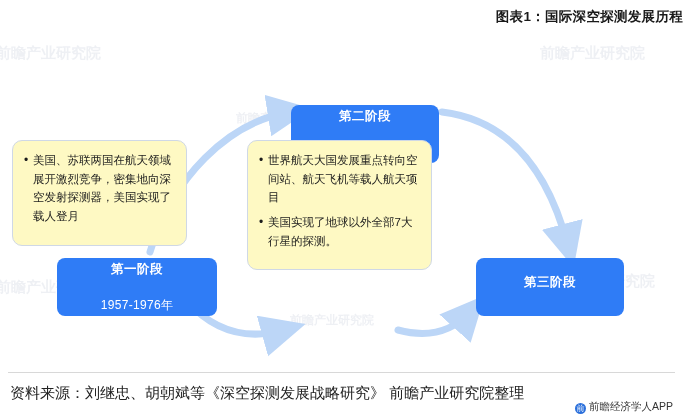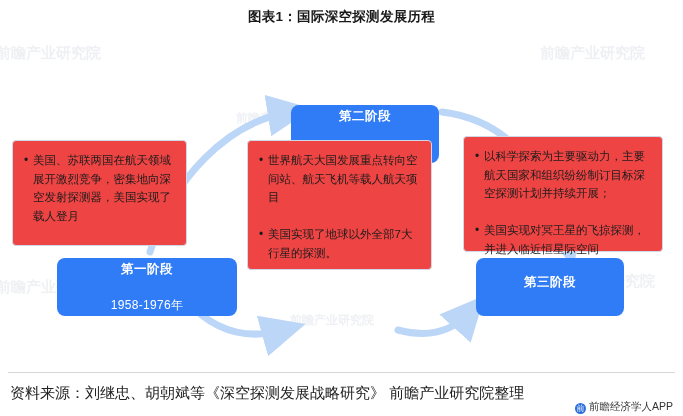--- a/index.html
+++ b/index.html
@@ -19,21 +19,21 @@
     left: 0; top: 0;
     width: 683px;
     height: 416px;
   }
   
   .title {
     position: absolute;
     left: 0;
     top: 8px;
     width: 683px;
-    text-align: center;
+    text-align: right;
     font-size: 13.5px;
     font-weight: bold;
     color: #1a1a1a;
     letter-spacing: 0.3px;
   }
   
   .footer-rule {
     position: absolute;
     left: 8px;
     top: 372px;
@@ -84,36 +84,36 @@
   
   .arrows {
     position: absolute;
     left: 0; top: 0;
     width: 683px; height: 416px;
     pointer-events: none;
   }
   
   .text-card {
     position: absolute;
-    background: #ef4444;
+    background: #fef9c3;
     border: 1px solid #cfd8e6;
-    border-radius: 4px;
+    border-radius: 10px;
     box-sizing: border-box;
     padding: 10px 11px;
   }
   .text-card p {
     margin: 0;
     font-size: 11.5px;
     line-height: 1.62;
     color: #1c1c1c;
     text-indent: 0;
     padding-left: 9px;
     position: relative;
   }
-  .text-card p + p { margin-top: 18px; }
+  .text-card p + p { margin-top: 6px; }
   .text-card p::before {
     content: "•";
     position: absolute;
     left: 0;
     top: 0;
     font-size: 12px;
     color: #1c1c1c;
   }
   .stage-card {
     position: absolute;
@@ -134,21 +134,21 @@
     letter-spacing: 0.5px;
     margin-bottom: 9px;
   }
   .stage-card .stage-years {
     font-size: 12px;
     letter-spacing: 0.3px;
   }
 
   
   #card-text-1 { left: 12px;  top: 140px; width: 175px; height: 106px; }
-  #card-stage-1 { left: 57px; top: 258px; width: 180px; height: 58px; }
+  #card-stage-1 { left: 57px; top: 258px; width: 160px; height: 58px; }
 
   #card-text-2 { left: 247px; top: 140px; width: 185px; height: 130px; }
   #card-stage-2 { left: 291px; top: 105px; width: 148px; height: 58px; }
 
   #card-text-3 { left: 463px; top: 136px; width: 200px; height: 116px; }
   #card-stage-3 { left: 476px; top: 258px; width: 148px; height: 58px; align-items: center; }
 </style>
 </head>
 <body>
 
@@ -177,36 +177,32 @@
     <path d="M186,300 C214,332 248,340 284,330" fill="none" stroke="#bcd6f7" stroke-width="7" stroke-linecap="round" marker-end="url(#ah)"></path>
 
     <path d="M398,330 C428,338 452,332 470,312" fill="none" stroke="#bcd6f7" stroke-width="7" stroke-linecap="round" marker-end="url(#ah)"></path>
   </svg>
 
   <div class="text-card" id="card-text-1">
     <p>美国、苏联两国在航天领域展开激烈竞争，密集地向深空发射探测器，美国实现了载人登月</p>
   </div>
   <div class="stage-card" id="card-stage-1">
     <div class="stage-name">第一阶段</div>
-    <div class="stage-years">1958-1976年</div>
+    <div class="stage-years">1957-1976年</div>
   </div>
 
   <div class="stage-card" id="card-stage-2">
     <div class="stage-name">第二阶段</div>
     <div class="stage-years">1976-1990年</div>
   </div>
   <div class="text-card" id="card-text-2">
     <p>世界航天大国发展重点转向空间站、航天飞机等载人航天项目</p>
     <p>美国实现了地球以外全部7大行星的探测。</p>
   </div>
 
-  <div class="text-card" id="card-text-3">
-    <p>以科学探索为主要驱动力，主要航天国家和组织纷纷制订目标深空探测计划并持续开展；</p>
-    <p>美国实现对冥王星的飞掠探测，并进入临近恒星际空间</p>
-  </div>
   <div class="stage-card" id="card-stage-3">
     <div class="stage-name">第三阶段</div>
   </div>
 
   <div class="footer-rule"></div>
   <div class="footer-source">资料来源：刘继忠、胡朝斌等《深空探测发展战略研究》 前瞻产业研究院整理</div>
   <div class="footer-brand">
     <span class="logo-dot">前</span><span>前瞻经济学人APP</span>
   </div>
 

